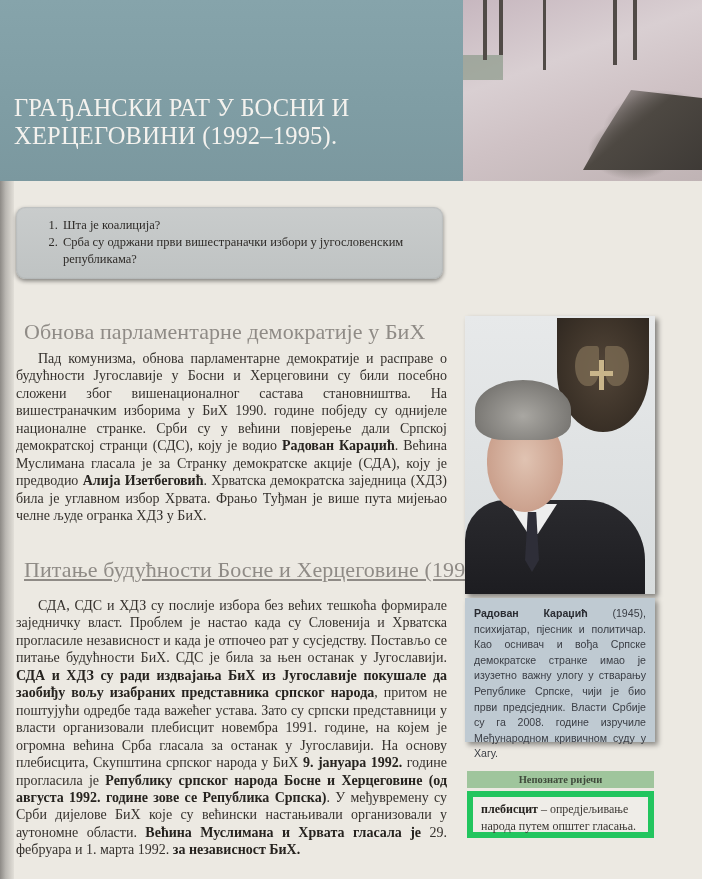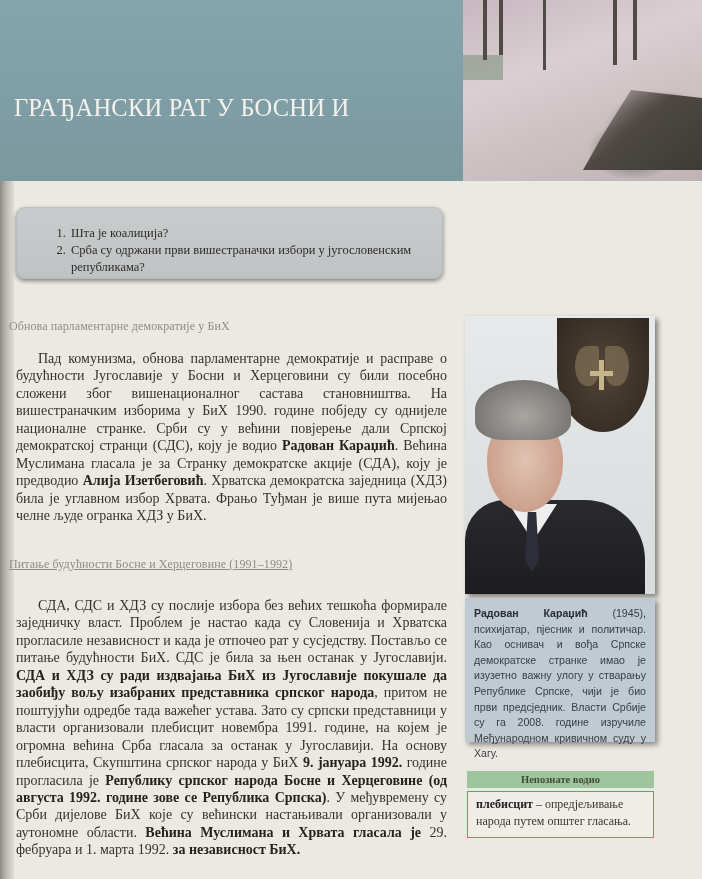--- a/index.html
+++ b/index.html
@@ -38,24 +38,24 @@
       font-family: "Liberation Serif", serif;
     }
     .title div { white-space: nowrap; }
     .question-box {
       position: absolute; left: 16px; top: 207px; width: 427px; height: 72px;
       background: linear-gradient(180deg, #c9cccc 0%, #bfc3c3 100%);
       border-radius: 9px;
       box-shadow: 0 2px 4px rgba(0,0,0,.45), inset 0 0 2px rgba(0,0,0,.2);
       font-size: 12.5px; line-height: 17px;
     }
-    .question-box ol { margin: 8px; padding: 10px 8px 0 45px; }
+    .question-box ol { margin: 0; padding: 10px 8px 0 45px; }
     .question-box li { padding-left: 2px; }
     .section-heading {
-      position: absolute; left: 9px; font-size: 12px; color: #8f8b86;
+      position: absolute; left: 24px; font-size: 22px; color: #8f8b86;
       white-space: nowrap; letter-spacing: 0.1px; text-align: right;
     }
     .para {
       position: absolute; left: 16px; width: 431px;
       font-size: 14px; line-height: 17.45px; text-align: justify; color: #35312d;
     }
     .para .indent { display: inline-block; width: 22px; }
     .para b { font-weight: bold; color: #26231f; }
     .photo-frame {
       position: absolute; left: 465px; top: 316px; width: 190px; height: 278px;
@@ -86,33 +86,34 @@
       padding: 8px 9px 8px 9px; box-sizing: border-box; text-align: justify;
     }
     .caption-box b { color: #2a2c32; }
     .glossary-header {
       position: absolute; left: 467px; top: 771px; width: 187px; height: 17px;
       background: #9fc59c; color: #3f4a3b; font-size: 10.5px; font-weight: bold;
       text-align: center; line-height: 17px;
     }
     .glossary-box {
       position: absolute; left: 467px; top: 791px; width: 187px; height: 47px;
-      border: 1px solid #22c55e; background: #efede8; box-sizing: border-box;
+      border: 6px solid #22c55e; background: #efede8; box-sizing: border-box;
       padding: 4px 8px; font-size: 12px; line-height: 17px; color: #3a3632;
     }
     .glossary-box b { color: #24211e; }
   </style>
 </head>
 <body>
 
 <div class="page-shadow"></div>
 
 <div class="header-band">
   <div class="title">
     <div>ГРАЂАНСКИ РАТ У БОСНИ И</div>
+    <div>ХЕРЦЕГОВИНИ (1992–1995).</div>
   </div>
 </div>
 
 <div class="header-photo" title="war-damaged street photo">
   <div class="wall"></div>
   <div class="pole" style="left:20px;height:60px;"></div>
   <div class="pole" style="left:36px;height:55px;"></div>
   <div class="pole" style="left:80px;height:70px;width:3px;"></div>
   <div class="pole" style="left:150px;height:65px;"></div>
   <div class="pole" style="left:170px;height:60px;"></div>
@@ -143,16 +144,16 @@
   <div class="collar"></div>
   <div class="tie"></div>
   <div class="face"></div>
   <div class="hair"></div>
 </div>
 
 <div class="caption-box">
   <b>Радован Караџић</b><span> (1945), психијатар, пјесник и политичар. Као оснивач и вођа Српске демократске странке имао је изузетно важну улогу у стварању Републике Српске, чији је био први предсједник. Власти Србије су га 2008. године изручиле Међународном кривичном суду у Хагу.</span>
 </div>
 
-<div class="glossary-header">Непознате водио</div>
+<div class="glossary-header">Непознате ријечи</div>
 <div class="glossary-box">
   <b>плебисцит</b><span> – опредјељивање народа путем општег гласања.</span>
 </div>
 
 </body></html>

